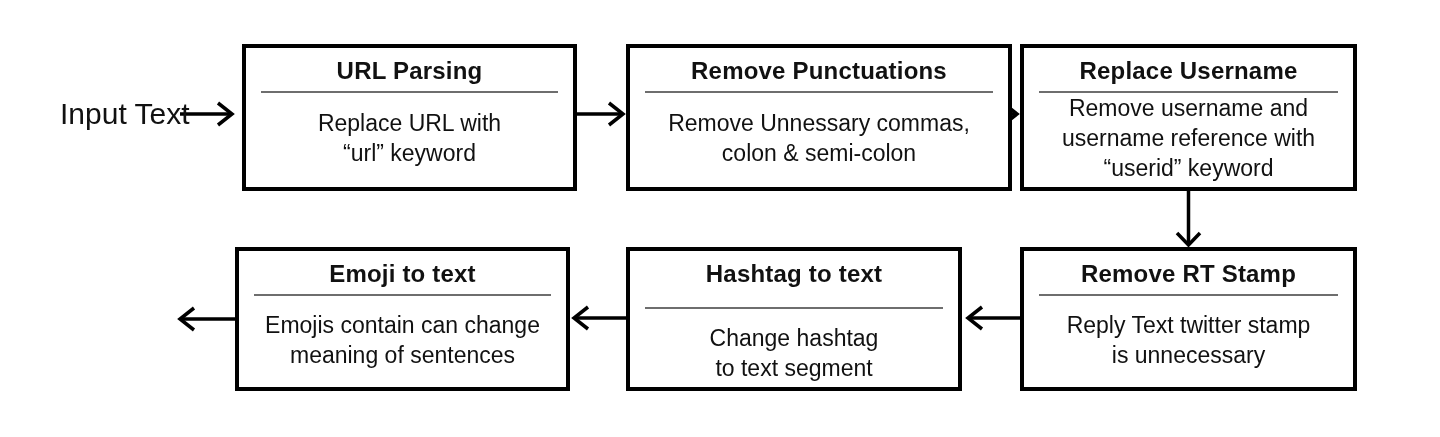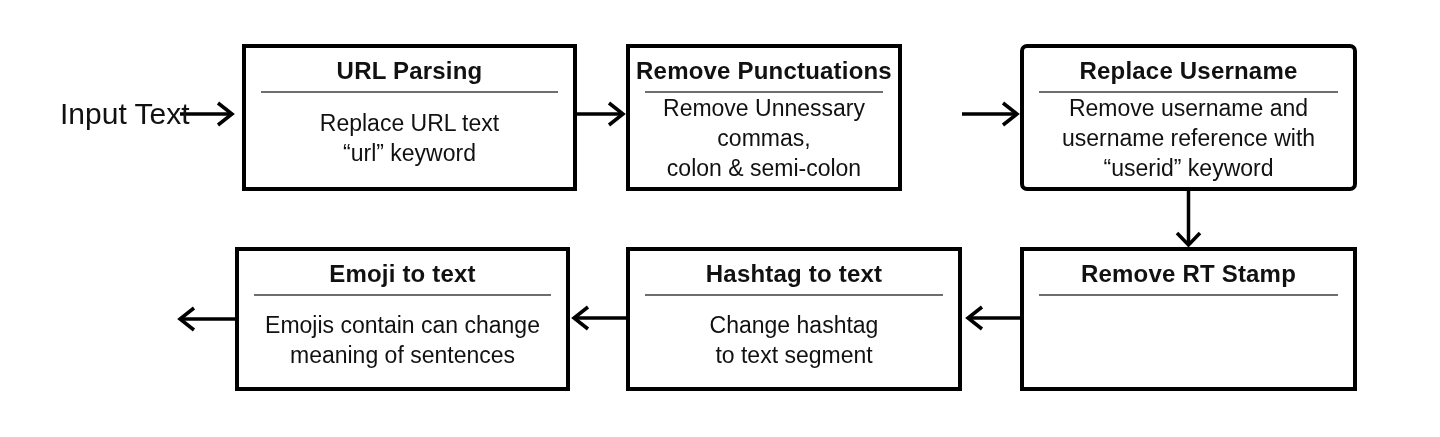--- a/index.html
+++ b/index.html
@@ -103,45 +103,47 @@
       <path d="M235 319 H182"></path>
         <polyline points="194,308 180,319 194,330"></polyline>
     </g>
   </svg>
 
   <div class="side-label" style="left:60px; top:99px;">Input Text</div>
 
   <div class="node" style="left:242px; top:44px; width:335px; height:147px;">
     <div class="node-title">URL Parsing</div>
     <div class="node-sep"></div>
-    <div class="node-body">Replace URL text
+    <div class="node-body">Replace URL with
 “url” keyword</div>
   </div>
 
-  <div class="node" style="left:626px; top:44px; width:276px; height:147px;">
+  <div class="node" style="left:626px; top:44px; width:386px; height:147px;">
     <div class="node-title">Remove Punctuations</div>
     <div class="node-sep"></div>
     <div class="node-body">Remove Unnessary commas,
 colon &amp; semi-colon</div>
   </div>
 
-  <div class="node" style="left:1020px; top:44px; width:337px; height:147px;border-radius:7px;">
+  <div class="node" style="left:1020px; top:44px; width:337px; height:147px;">
     <div class="node-title">Replace Username</div>
     <div class="node-sep"></div>
     <div class="node-body">Remove username and
 username reference with
 “userid” keyword</div>
   </div>
 
   <div class="node" style="left:1020px; top:247px; width:337px; height:144px;">
     <div class="node-title">Remove RT Stamp</div>
     <div class="node-sep"></div>
+    <div class="node-body">Reply Text twitter stamp
+is unnecessary</div>
   </div>
 
-  <div class="node" style="left:626px; top:247px; width:336px; height:144px;">
+  <div class="node" style="left:626px; top:247px; width:336px; height:144px;gap:13px;">
     <div class="node-title">Hashtag to text</div>
     <div class="node-sep"></div>
     <div class="node-body">Change hashtag
 to text segment</div>
   </div>
 
   <div class="node" style="left:235px; top:247px; width:335px; height:144px;">
     <div class="node-title">Emoji to text</div>
     <div class="node-sep"></div>
     <div class="node-body">Emojis contain can change

